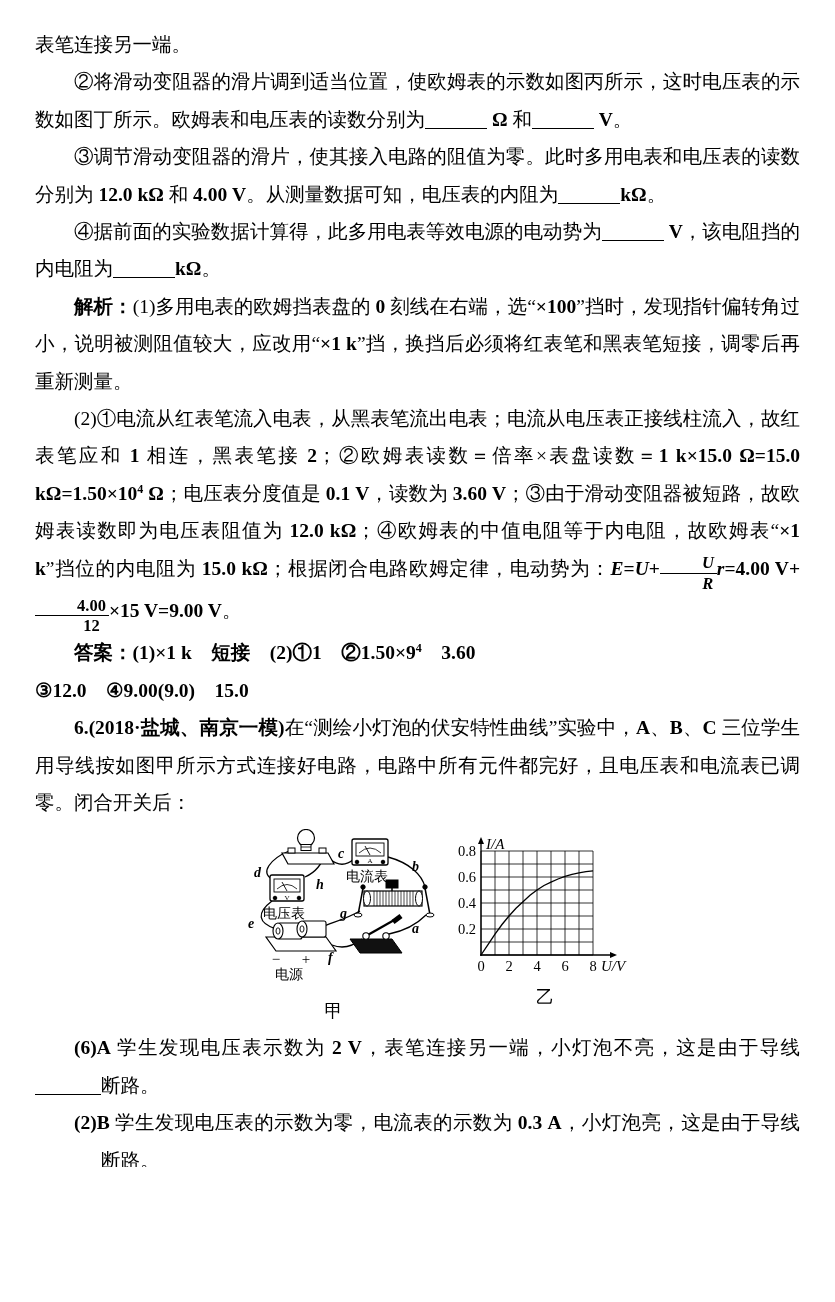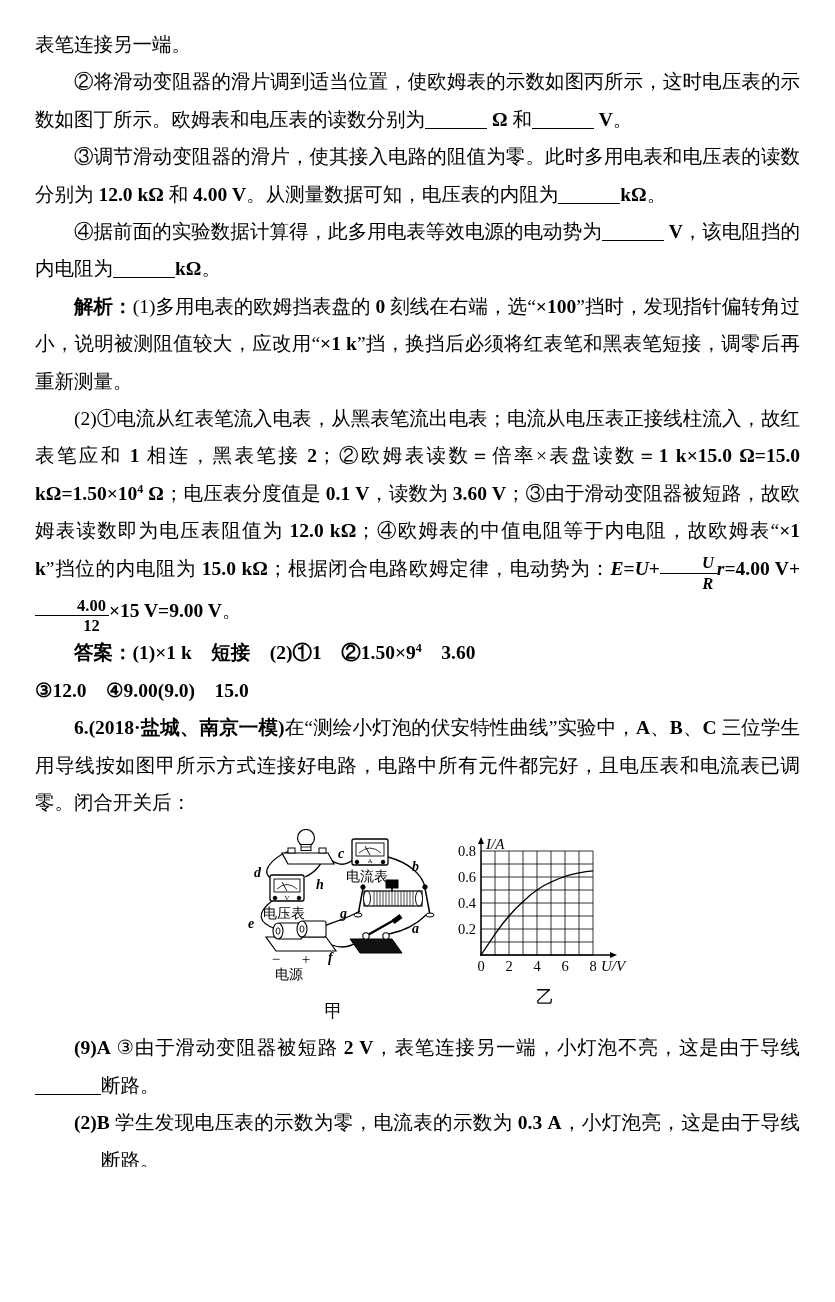--- a/index.html
+++ b/index.html
@@ -200,17 +200,17 @@
             </g>
           <text class="axis-label" x="41" y="14">I/A</text>
           <text class="axis-label" x="156" y="136">U/V</text>
         </svg>
       </div>
       <div class="fig-caption">乙</div>
     </div>
   </div>
 
   <div id="paras-after">
-      <div class="para indent"><span class="b">(9)A</span><span> ③由于滑动变阻器被短路 </span><span class="b">2 V</span><span>，表笔连接另一端，小灯泡不亮，这是由于导线</span><span class="blank" style="width: 66px;"></span><span>断路。</span></div>
+      <div class="para indent"><span class="b">(6)A</span><span> 学生发现电压表示数为 </span><span class="b">2 V</span><span>，表笔连接另一端，小灯泡不亮，这是由于导线</span><span class="blank" style="width: 66px;"></span><span>断路。</span></div>
       <div class="para indent"><span class="b">(2)B</span><span> 学生发现电压表的示数为零，电流表的示数为 </span><span class="b">0.3 A</span><span>，小灯泡亮，这是由于导线</span><span class="blank" style="width: 66px;"></span><span>断路。</span></div>
     </div>
 
 </div>
 
 </body></html>

